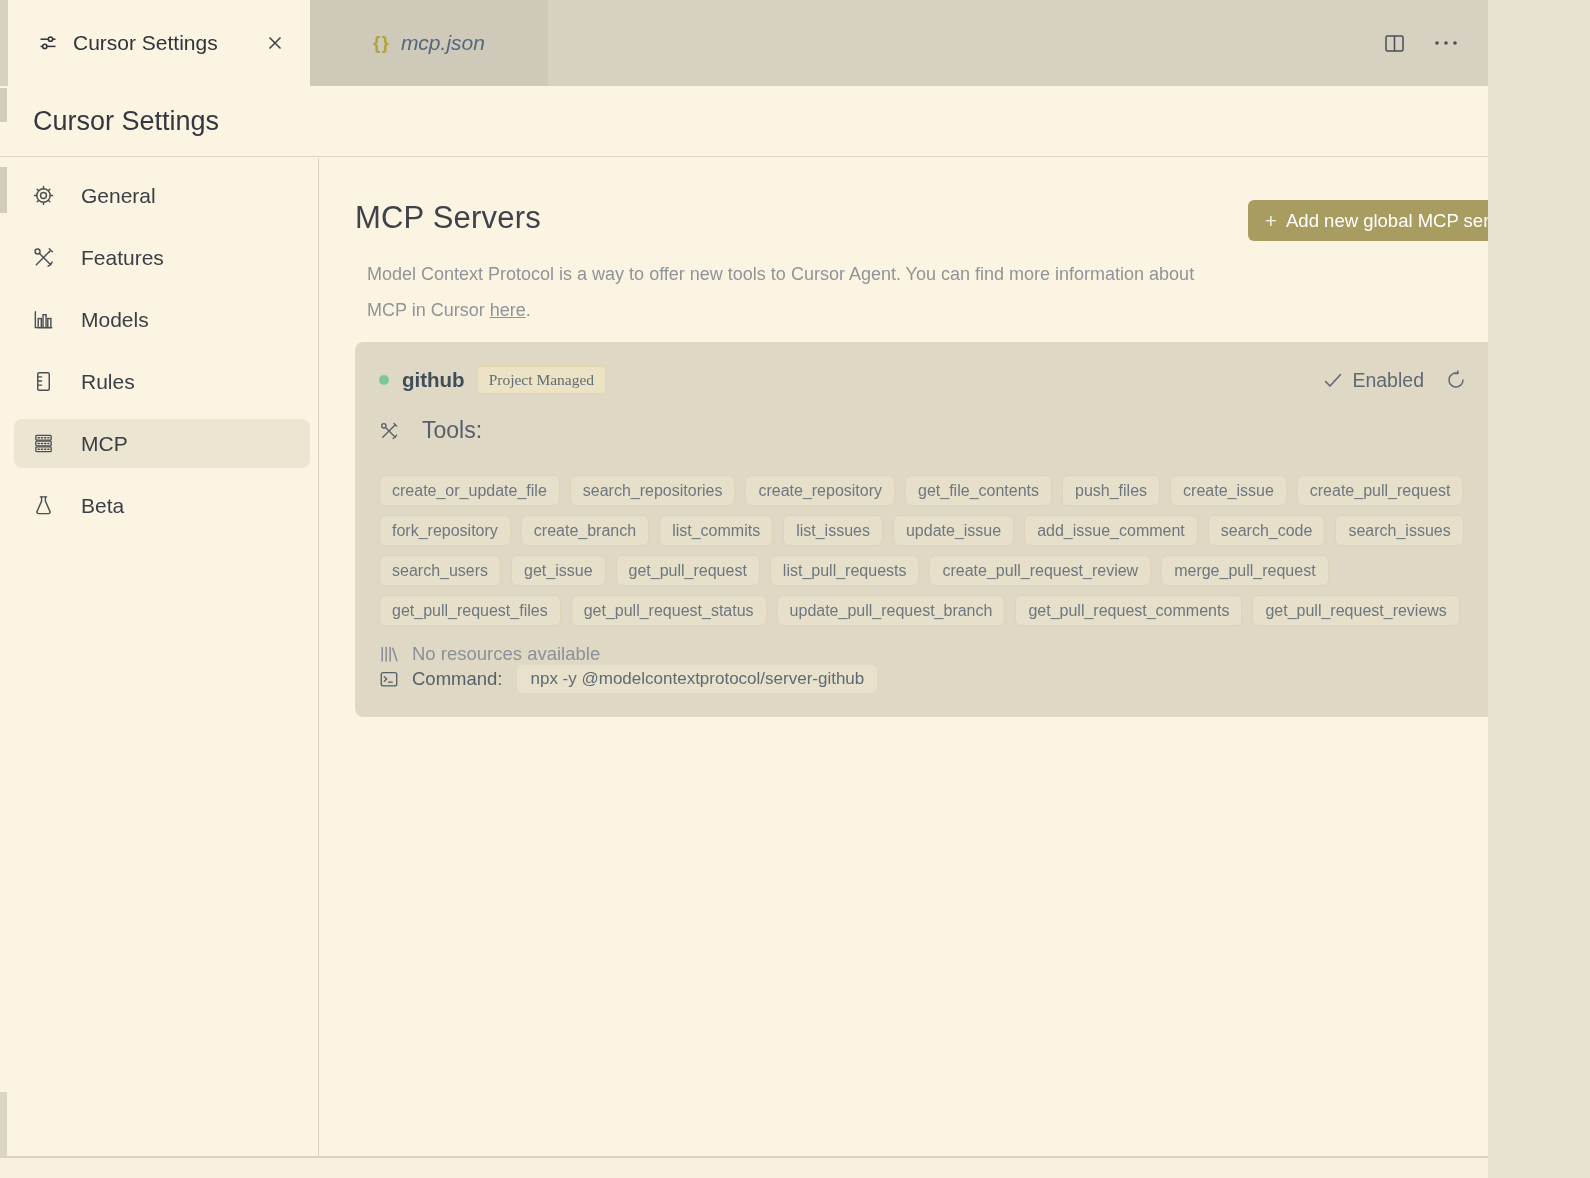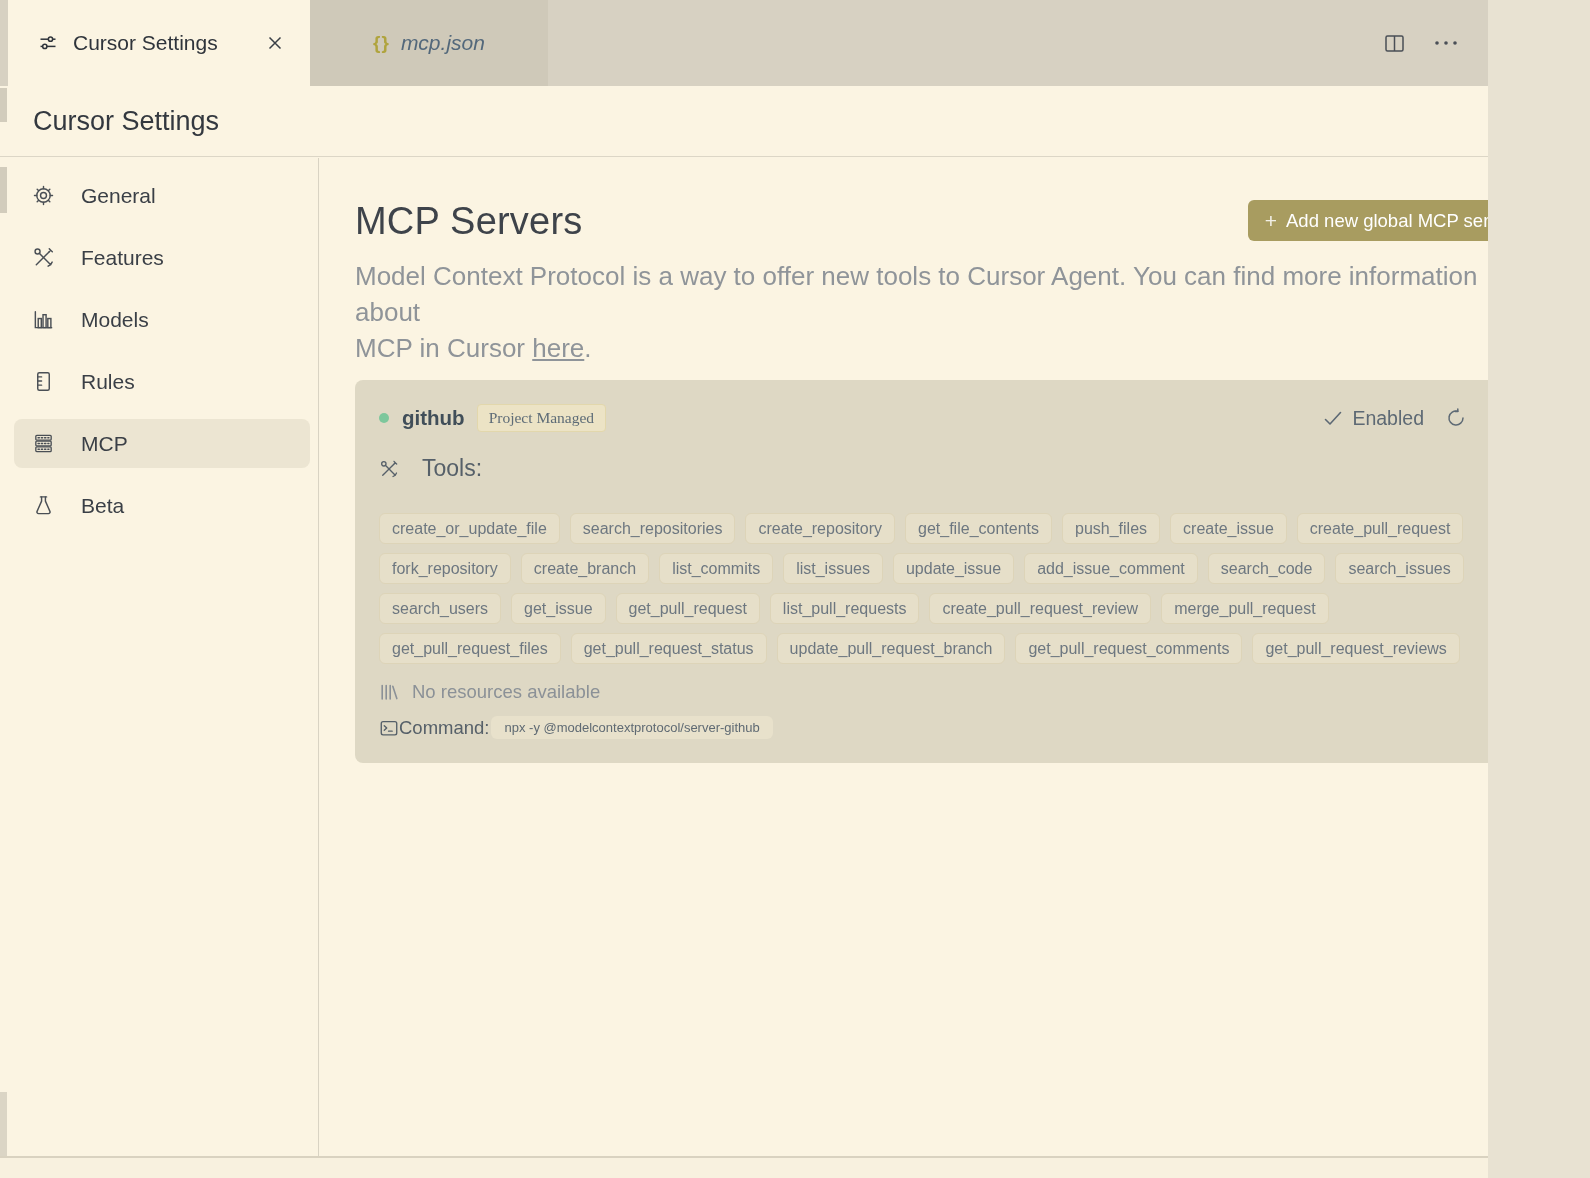--- a/index.html
+++ b/index.html
@@ -41,29 +41,29 @@
   .sidebar-item {
     height:49px; margin:0 8px 13px 14px; border-radius:8px;
     display:flex; align-items:center; gap:26px; padding:0 18px;
     font-size:21px; color:#3a3f46; cursor:pointer;text-align:right;
   }
   .sidebar-item.selected { background:#ece5d2; }
   .sidebar-item .icn { color:#4a4f55; flex:none; }
 
   .main { flex:1; padding:42px 58px 0 36px; }
   .heading-row { display:flex; align-items:flex-start; justify-content:space-between; width:1177px; }
-  h1.page-title { font-size:38px; font-weight:500; color:#3e434a; letter-spacing:.2px; }
+  h1.page-title { font-size:31px; font-weight:500; color:#3e434a; letter-spacing:.2px; }
   .add-btn {
     background:#a89c60; color:#ffffff; border:none; border-radius:6px; height:41px;
     padding:0 17px; display:flex; align-items:center; gap:9px; font-size:18.5px;
     font-family:inherit; cursor:pointer; white-space:nowrap;
   }
   .add-btn .plus { font-size:21px; font-weight:300; color:rgba(255,255,255,.85); }
 
-  .desc { margin-top:15px; font-size:26px; line-height:36px; color:#8f9499; }
+  .desc { margin-top:15px; font-size:18px; line-height:36px; color:#8f9499;margin-left:12px; }
   .desc a { color:#8f9499; text-decoration:underline; cursor:pointer; }
 
   
   .card {
     margin-top:14px; width:1177px; background:#ded8c4; border-radius:8px; padding:24px;
   }
   .card-header { display:flex; align-items:center; }
   .dot { width:10px; height:10px; border-radius:50%; background:#7dc79c; flex:none; }
   .server-name { margin-left:13px; font-size:20.5px; font-weight:600; color:#404e59; }
   .badge {
@@ -74,22 +74,22 @@
   .enabled-toggle { display:flex; align-items:center; gap:10px; font-size:19.5px; cursor:pointer; }
   .icon-btn { color:#5d6974; cursor:pointer; }
 
   .tools-row { margin-top:23px; display:flex; align-items:center; gap:23px; font-size:23px; color:#566069; }
   .tags { margin-top:31px; display:flex; flex-wrap:wrap; gap:9px 10px; width:1129px; }
   .tag {
     background:#e6dfc9; border:1px solid #ddd4b8; border-radius:6px;
     padding:4px 12px; font-size:16px; color:#6d7780; white-space:nowrap; line-height:21px;
   }
   .resources-row { margin-top:17px; display:flex; align-items:center; gap:13px; font-size:18.5px; color:#8b9197; }
-  .command-row { margin-top:13px; display:flex; align-items:center; font-size:18.5px; color:#566069; }
-  .command-pill { background:#e8e1cb; border-radius:6px; padding:4px 13px; font-size:13px; color:#5f6a73; margin-left:2px; }
+  .command-row { display:flex; align-items:center; gap:13px; font-size:18.5px; color:#566069; }
+  .command-pill { background:#e8e1cb; border-radius:6px; padding:4px 13px; font-size:17px; color:#5f6a73; margin-left:2px; }
 
   
   .bottombar { position:absolute; left:0; right:0; bottom:0; height:22px; background:#f8f1df; border-top:2px solid #d9d2c0; }
   .edge { position:absolute; left:0; width:7px; background:#d2ccbc; }
   .edge.e1 { top:88px;  height:34px; }
   .edge.e2 { top:167px; height:46px; }
   .edge.e3 { top:1092px; height:64px; background:#dbd5c5; }
 </style>
 </head>
 <body>

